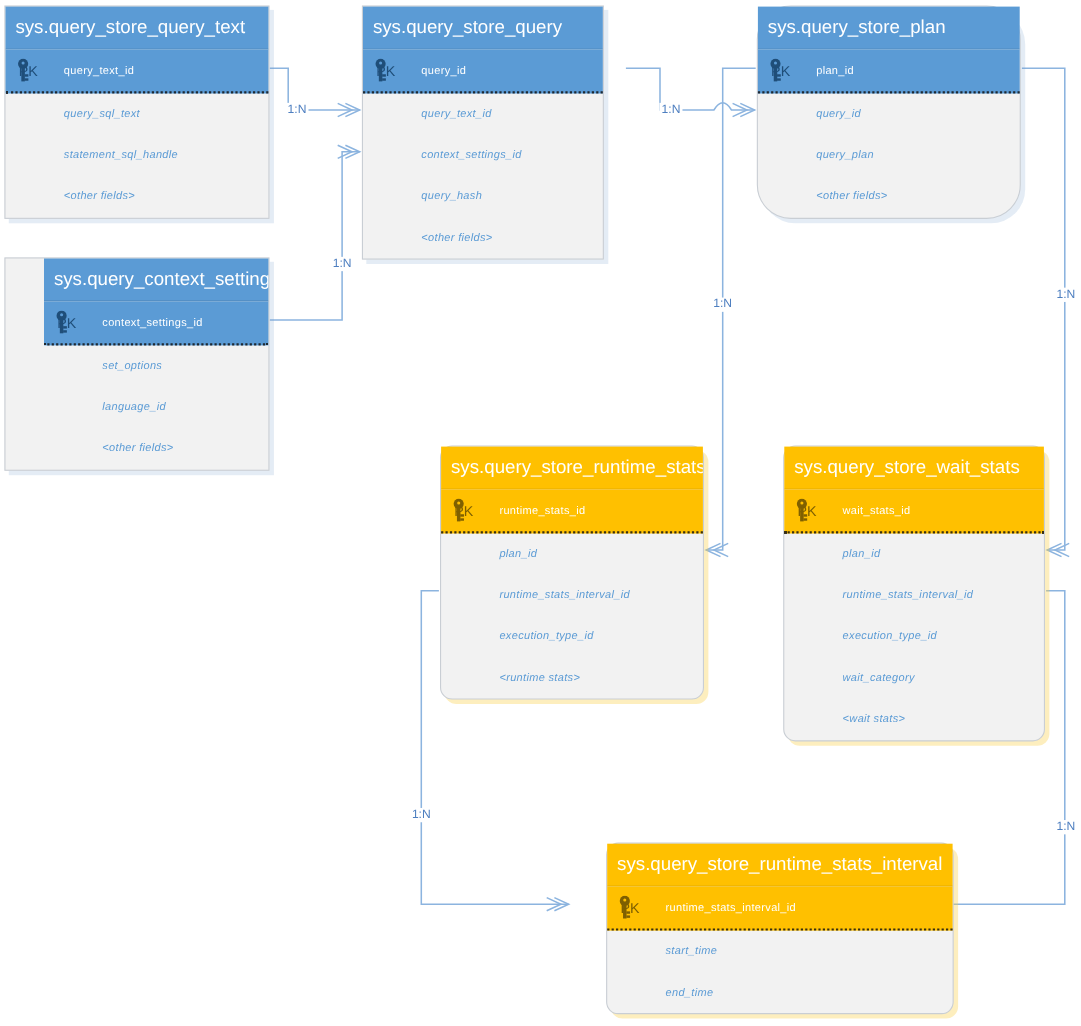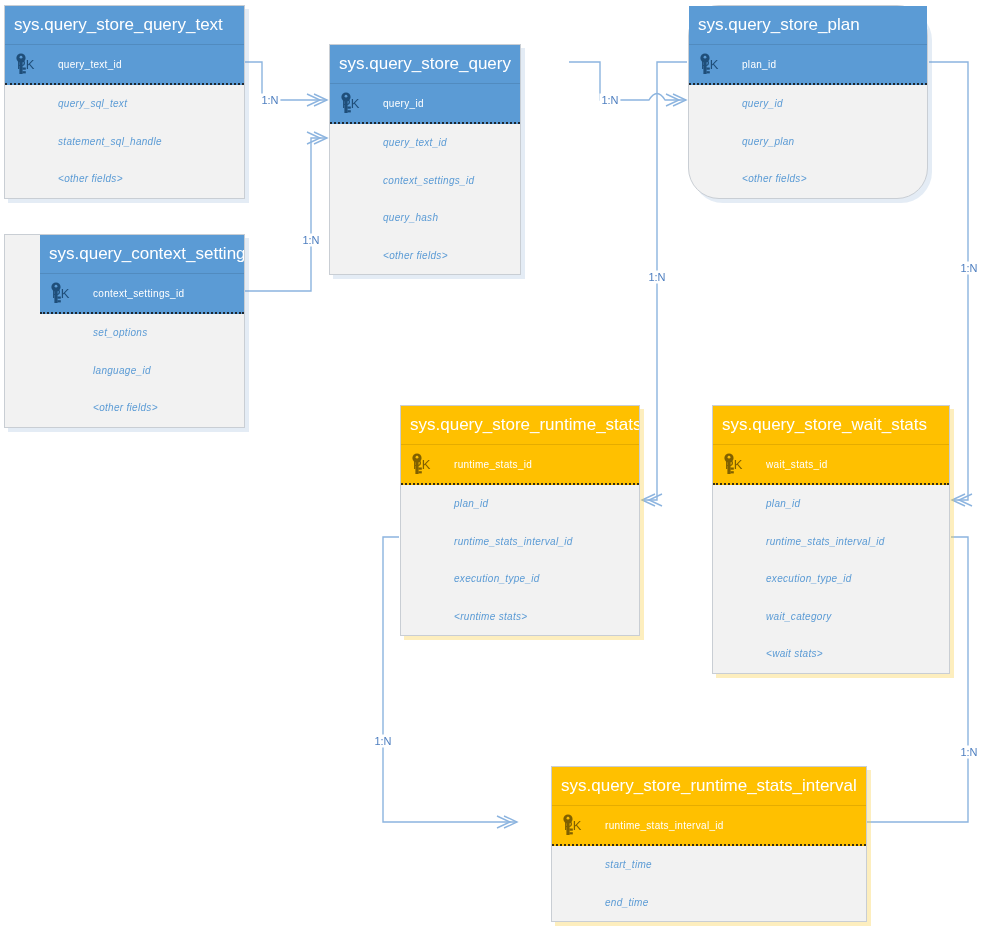--- a/index.html
+++ b/index.html
@@ -11,21 +11,21 @@
   }
   #wires { position:absolute; left:0; top:0; width:983px; height:933px; }
 
   .tbl {
     position:absolute;
     border:1px solid #c9ced4;
     background:#f2f2f2;
     box-sizing:border-box;
   }
   .tbl.blue   { box-shadow:4px 4px 0 rgba(120,160,205,0.20); }
-  .tbl.orange { box-shadow:4px 4px 0 rgba(248,205,70,0.35); }
+  .tbl.orange { box-shadow:4px 4px 0 rgba(248,205,70,0.35);border-radius:11px; }
 
   .hdr {
     height:38px; display:flex; align-items:center;
     padding-left:9px; color:#ffffff; font-size:17px;
     border-bottom:1px solid rgba(0,0,0,0.10);
     white-space:nowrap; overflow:hidden;
   }
   .blue  .hdr, .blue  .pkrow { background:var(--blue); }
   .orange .hdr, .orange .pkrow { background:var(--orange); }
 
@@ -117,21 +117,21 @@
       <div class="frow">
         <span class="fname">query_sql_text</span>
       </div>
       <div class="frow">
         <span class="fname">statement_sql_handle</span>
       </div>
       <div class="frow">
         <span class="fname">&lt;other fields&gt;</span>
       </div>
     </div>
-    <div class="tbl blue" style="left: 329px; top: 5px; width: 192px; margin-top: 39px;">
+    <div class="tbl blue" style="left: 329px; top: 5px; width: 220px;">
       <div class="hdr">
         <span>sys.query_store_query</span>
       </div>
       <div class="pkrow">
         <span class="keyicon"><svg width="14" height="22" viewBox="0 0 14 22">
             <circle cx="7" cy="5" r="4.6" fill="#1F4E79"></circle>
             <circle cx="7" cy="4.2" r="1.4" fill="#5B9BD5"></circle>
             <rect x="5.4" y="8" width="3.2" height="13" fill="#1F4E79"></rect>
             <rect x="8.4" y="14.5" width="3.4" height="2.2" fill="#1F4E79"></rect>
             <rect x="8.4" y="18.2" width="3.4" height="2.2" fill="#1F4E79"></rect>

